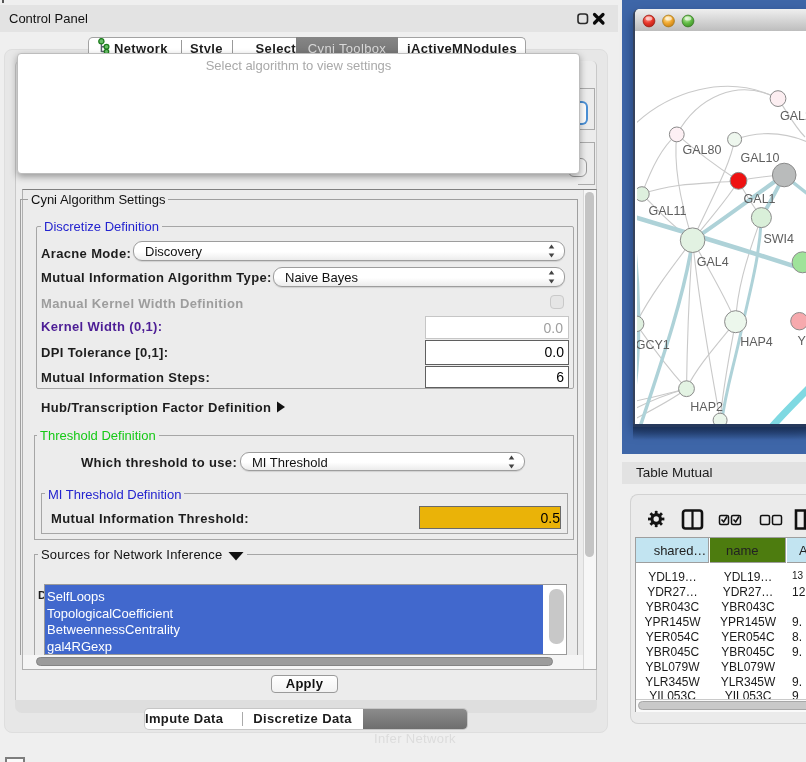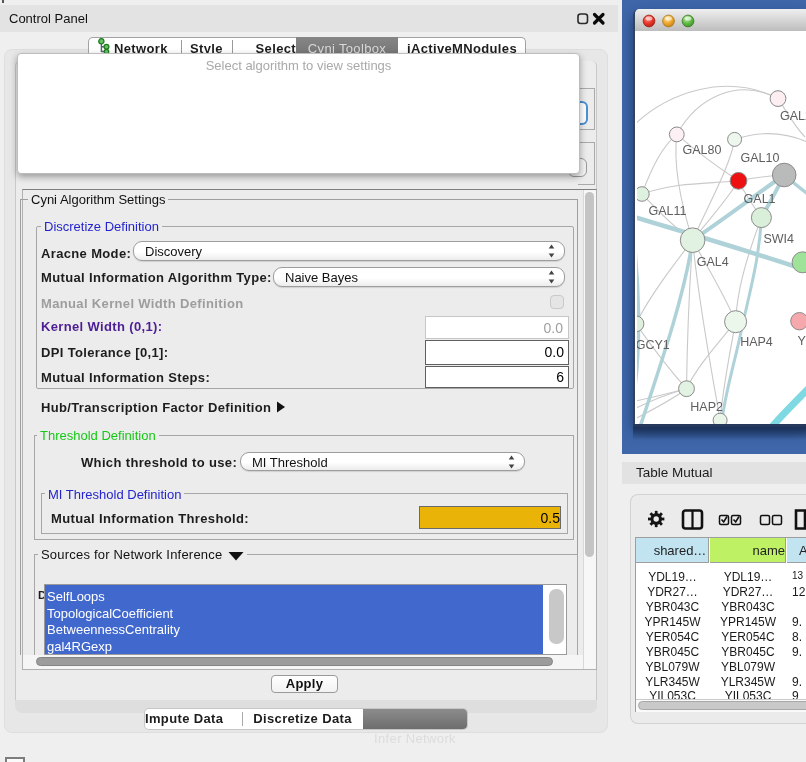--- a/index.html
+++ b/index.html
@@ -255,21 +255,21 @@
 <rect x="115.5" y="8.5" width="9" height="9" rx="1.5"></rect>
 <rect x="127.5" y="8.5" width="9" height="9" rx="1.5"></rect>
 </g>
 <path d="M76.5 12.5 L78.7 15 L82 9.5" stroke="#111" stroke-width="1.6" fill="none"></path>
 <path d="M88.5 12.5 L90.7 15 L94 9.5" stroke="#111" stroke-width="1.6" fill="none"></path>
 <path d="M151 3.5 L160 3.5 L160 21.5 L151 21.5 Z M151 3.5 L151 21.5" stroke="#111" stroke-width="2.6" fill="none"></path>
 </svg>
 
 <div class="abs" style="left:635px;top:537px;width:171px;height:175px;background:#fff;border-left:1px solid #9e9e9e;border-top:1px solid #9e9e9e;overflow:hidden">
 <div class="abs" style="left:0;top:0;width:73px;height:25px;background:#c2e4f1;border-right:1px solid #9e9e9e;border-bottom:1px solid #9e9e9e;text-align:center;line-height:25px;font-size:13px;color:#222;text-indent:16px">shared…</div>
-<div class="abs" style="left:74px;top:0;width:76px;height:25px;background:#bef264;border-right:1px solid #9e9e9e;border-bottom:1px solid #9e9e9e;text-align:right;line-height:25px;font-size:13px;color:#222;text-indent:16px">name</div>
+<div class="abs" style="left:74px;top:0;width:76px;height:25px;background:#4d7c0f;border-right:1px solid #9e9e9e;border-bottom:1px solid #9e9e9e;text-align:left;line-height:25px;font-size:13px;color:#222;text-indent:16px">name</div>
 <div class="abs" style="left:151px;top:0;width:20px;height:25px;background:#c2e4f1;border-bottom:1px solid #9e9e9e;padding-left:12px;line-height:25px;font-size:13px;color:#222">A</div>
 <div class="abs" style="left:0;top:31.9px;width:73px;text-align:center;font-size:12px;color:#1a1a1a">YDL19…</div>
 <div class="abs" style="left:74px;top:31.9px;width:76px;text-align:center;font-size:12px;color:#1a1a1a">YDL19…</div>
 <div class="abs" style="left:156px;top:31.9px;font-size:10px;color:#1a1a1a">13</div>
 <div class="abs" style="left:0;top:47.1px;width:73px;text-align:center;font-size:12px;color:#1a1a1a">YDR27…</div>
 <div class="abs" style="left:74px;top:47.1px;width:76px;text-align:center;font-size:12px;color:#1a1a1a">YDR27…</div>
 <div class="abs" style="left:156px;top:47.1px;font-size:12px;color:#1a1a1a">12</div>
 <div class="abs" style="left:0;top:62px;width:73px;text-align:center;font-size:12px;color:#1a1a1a">YBR043C</div>
 <div class="abs" style="left:74px;top:62px;width:76px;text-align:center;font-size:12px;color:#1a1a1a">YBR043C</div>
 <div class="abs" style="left:0;top:77.3px;width:73px;text-align:center;font-size:12px;color:#1a1a1a">YPR145W</div>

